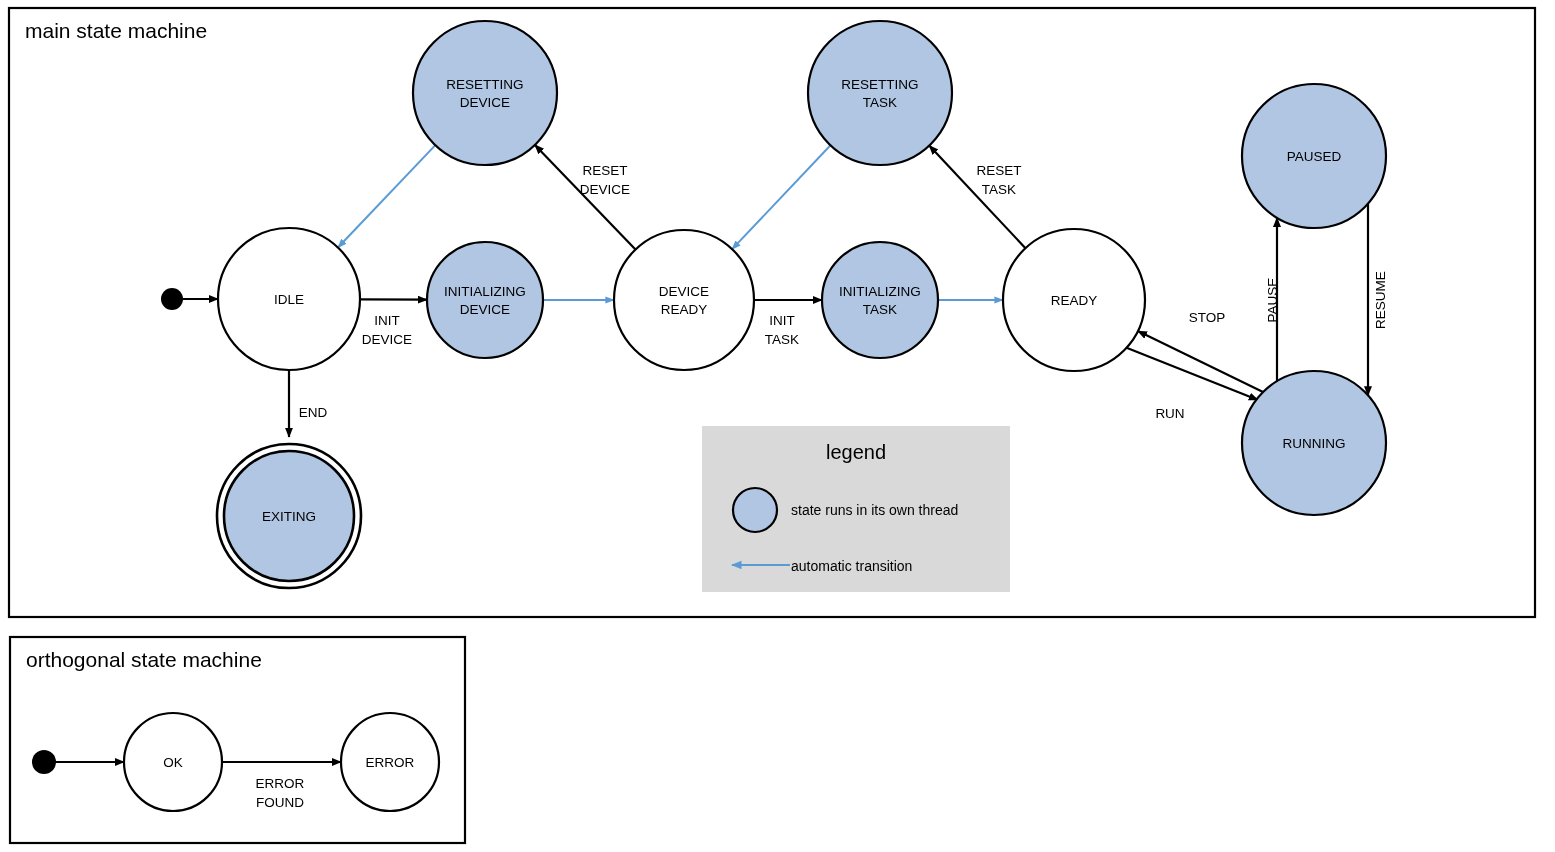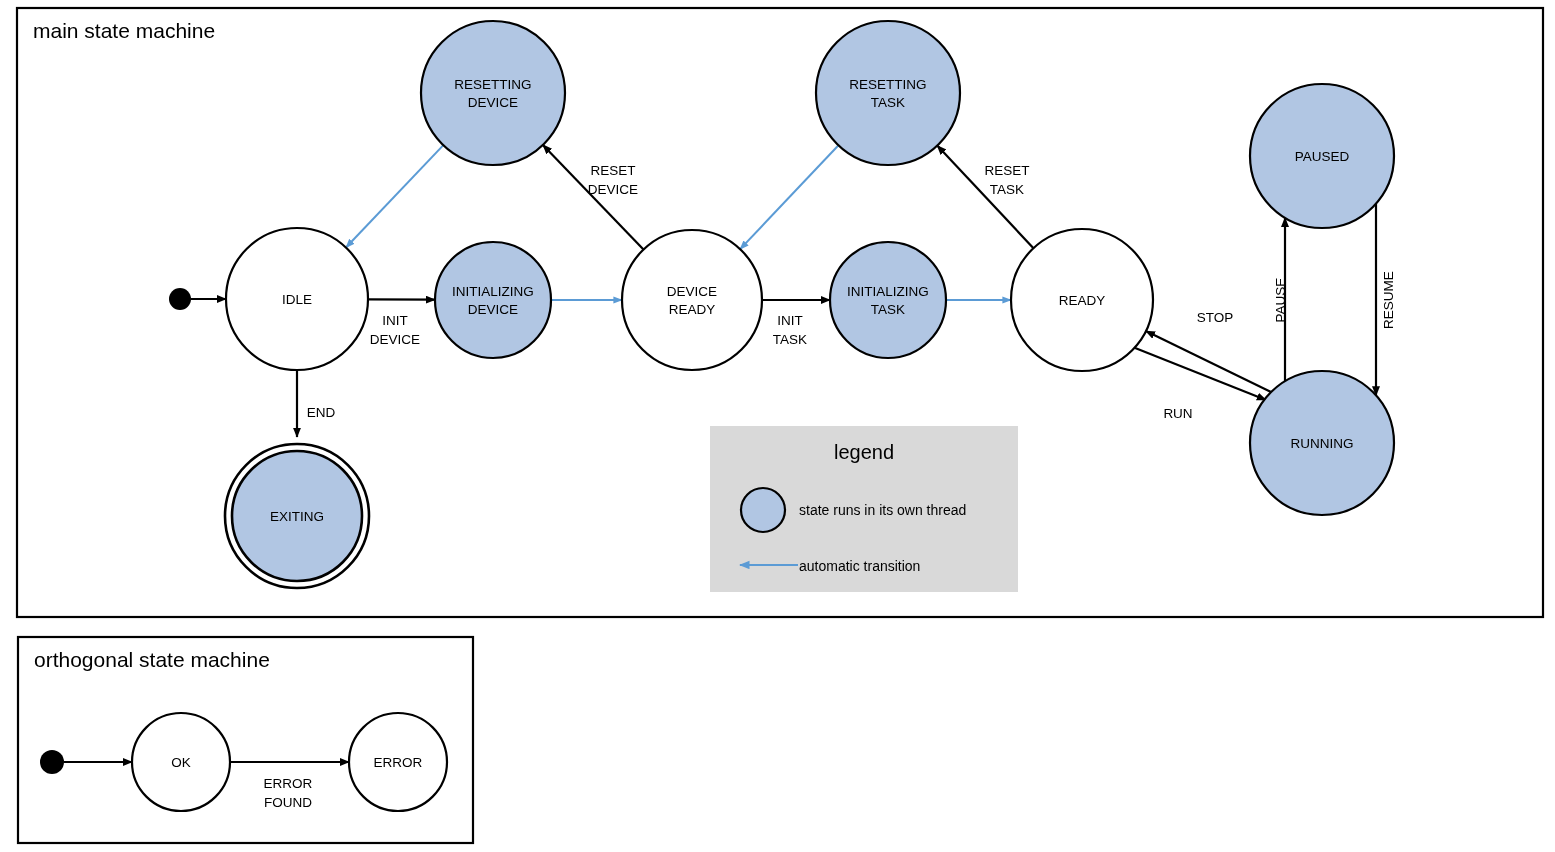--- a/index.html
+++ b/index.html
@@ -9,21 +9,21 @@
   }
   body {
     width: 1555px;
     height: 852px;
     font-family: "Liberation Sans", sans-serif;
     overflow: hidden;
     position: relative;
   }
   #stage {
     position: absolute;
-    left: 8px; top: 0;
+    left: 0; top: 0;
     width: 1407px;
     height: 852px;
   }
   svg { display: block; }
   .frame-title {
     font-size: 21px;
     fill: #000000;
     font-family: "Liberation Sans", sans-serif;
   }
   .state-label {

